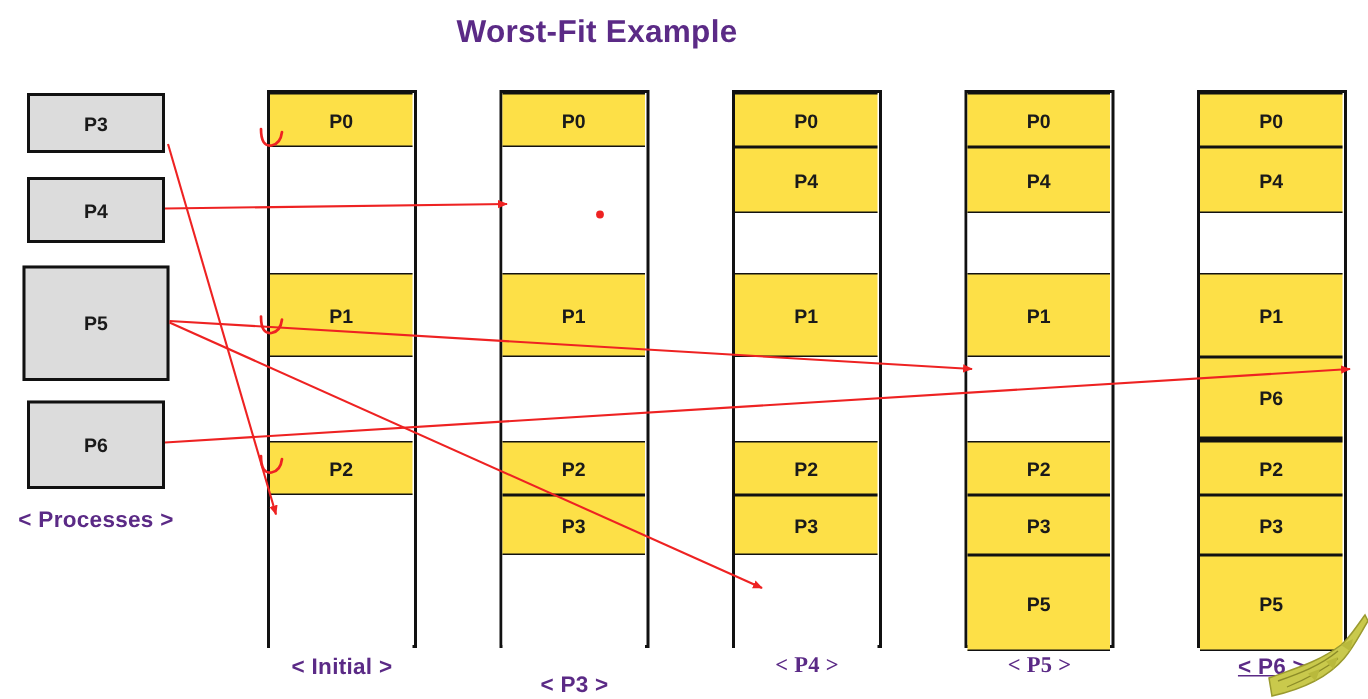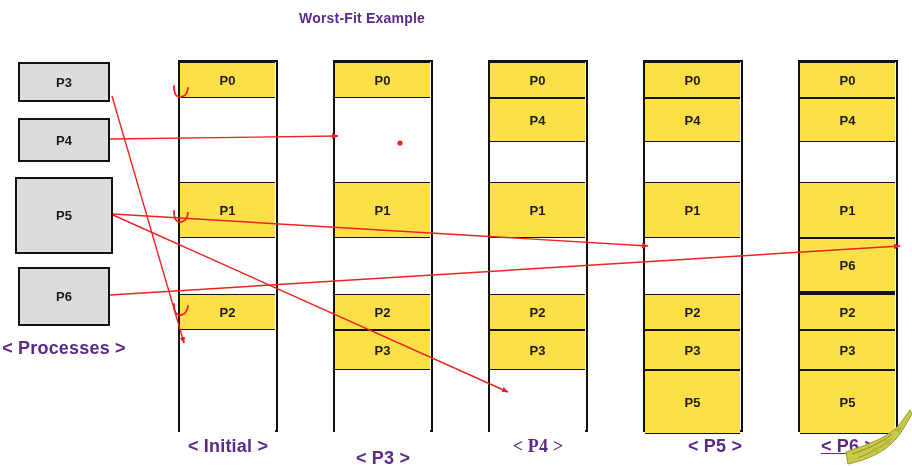--- a/index.html
+++ b/index.html
@@ -21,24 +21,25 @@
     height: 466px;
   }
 
   
   #title {
     position: absolute;
     left: 0;
     top: 10px;
     width: 724px;
     text-align: center;
-    font-size: 14px;
+    font-size: 21px;
     font-weight: bold;
     color: #5b2a86;
     letter-spacing: 0.2px;
+    padding-left: 36px;
   }
 
   
   .proc-box {
     position: absolute;
     background: #dcdcdc;
     border: 2px solid #111111;
     box-sizing: border-box;
     display: flex;
     align-items: center;
@@ -75,21 +76,21 @@
     background: #ffffff;
   }
   .mem-block.thickbot {
     border-bottom: 3px solid #111111;
   }
 
   
   .caption {
     position: absolute;
     text-align: center;
-    font-size: 18px;
+    font-size: 15px;
     font-weight: bold;
     color: #5b2a86;
     letter-spacing: 0.2px;
   }
 
   
   #overlay {
     position: absolute;
     left: 0; top: 0;
     width: 912px;
@@ -156,21 +157,21 @@
       <div class="mem-col" style="left: 643px; top: 60px; width: 100px; height: 372px;">
         <div class="mem-block used" style="top: 0px; height: 36px; width: 95px;">P0</div>
         <div class="mem-block used" style="top: 36px; height: 44px; width: 95px;">P4</div>
         <div class="mem-block free" style="top: 80px; height: 40px; width: 95px;"></div>
         <div class="mem-block used" style="top: 120px; height: 56px; width: 95px;">P1</div>
         <div class="mem-block free" style="top: 176px; height: 56px; width: 95px;"></div>
         <div class="mem-block used" style="top: 232px; height: 36px; width: 95px;">P2</div>
         <div class="mem-block used" style="top: 268px; height: 40px; width: 95px;">P3</div>
         <div class="mem-block used" style="top: 308px; height: 64px; width: 95px;">P5</div>
       </div>
-      <div class="caption" style="left: 665px; top: 436px; width: 100px;">&lt; P5 &gt;</div>
+      <div class="caption" style="left: 643px; top: 436px; width: 100px; font-family: Liberation Serif, serif;">&lt; P5 &gt;</div>
       <div class="mem-col" style="left: 798px; top: 60px; width: 100px; height: 372px;">
         <div class="mem-block used" style="top: 0px; height: 36px; width: 95px;">P0</div>
         <div class="mem-block used" style="top: 36px; height: 44px; width: 95px;">P4</div>
         <div class="mem-block free" style="top: 80px; height: 40px; width: 95px;"></div>
         <div class="mem-block used" style="top: 120px; height: 56px; width: 95px;">P1</div>
         <div class="mem-block used thickbot" style="top: 176px; height: 56px; width: 95px;">P6</div>
         <div class="mem-block used" style="top: 232px; height: 36px; width: 95px;">P2</div>
         <div class="mem-block used" style="top: 268px; height: 40px; width: 95px;">P3</div>
         <div class="mem-block used" style="top: 308px; height: 64px; width: 95px;">P5</div>
       </div>

